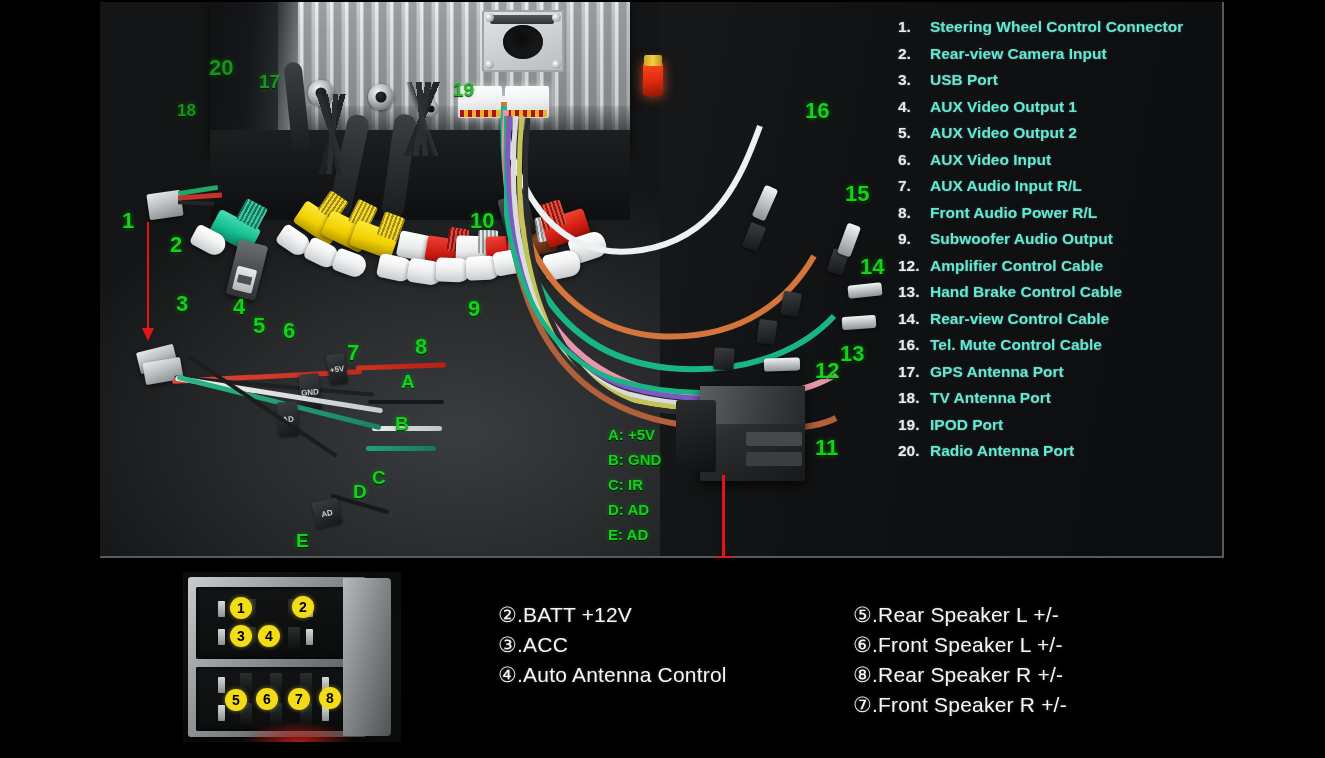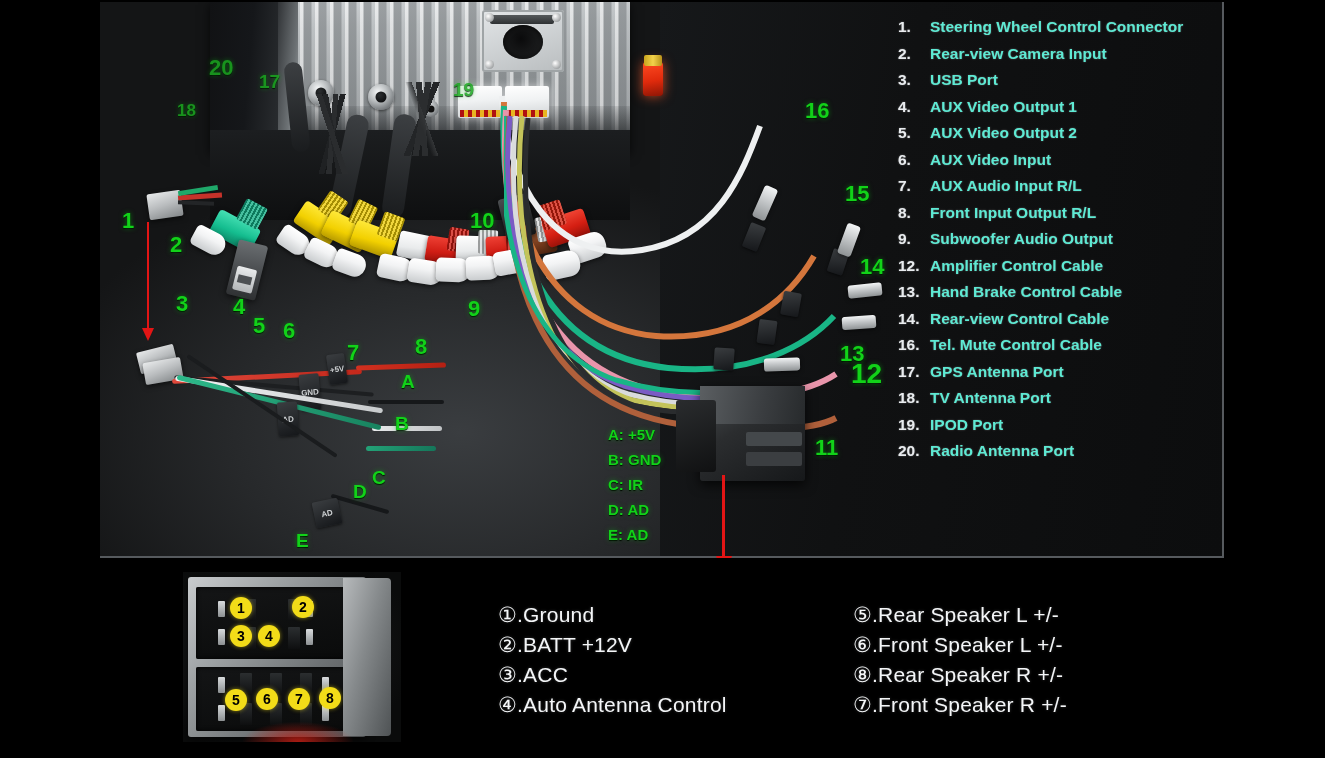--- a/index.html
+++ b/index.html
@@ -488,21 +488,21 @@
     <span class="cal" style="left:70px;  top:232px; font-size:22px;">2</span>
     <span class="cal" style="left:76px;  top:291px; font-size:22px;">3</span>
     <span class="cal" style="left:133px; top:294px; font-size:22px;">4</span>
     <span class="cal" style="left:153px; top:313px; font-size:22px;">5</span>
     <span class="cal" style="left:183px; top:318px; font-size:22px;">6</span>
     <span class="cal" style="left:247px; top:340px; font-size:22px;">7</span>
     <span class="cal" style="left:315px; top:334px; font-size:22px;">8</span>
     <span class="cal" style="left:368px; top:296px; font-size:22px;">9</span>
     <span class="cal" style="left:370px; top:208px; font-size:22px;">10</span>
     <span class="cal" style="left:715px; top:435px; font-size:22px;">11</span>
-    <span class="cal" style="left:715px; top:358px; font-size:28px;margin-left:36px;">12</span>
+    <span class="cal" style="left:715px; top:358px; font-size:22px;">12</span>
     <span class="cal" style="left:740px; top:313px; font-size:22px;margin-top:28px;">13</span>
     <span class="cal" style="left:760px; top:254px; font-size:22px;">14</span>
     <span class="cal" style="left:745px; top:181px; font-size:22px;">15</span>
     <span class="cal" style="left:705px; top:98px;  font-size:22px;">16</span>
     <span class="cal cal-dim" style="left:159px; top:70px;  font-size:19px;">17</span>
     <span class="cal cal-dim" style="left:77px;  top:100px; font-size:17px;">18</span>
     <span class="cal cal-dim" style="left:353px; top:78px;  font-size:19px;">19</span>
     <span class="cal cal-dim" style="left:109px; top:55px;  font-size:22px;">20</span>
 
     <span class="cal" style="left:301px; top:370px; font-size:19px;">A</span>
@@ -552,21 +552,21 @@
     <div class="spec-row">
       <span class="spec-num">6.</span>
       <span class="spec-label">AUX Video Input</span>
     </div>
     <div class="spec-row">
       <span class="spec-num">7.</span>
       <span class="spec-label">AUX Audio Input R/L</span>
     </div>
     <div class="spec-row">
       <span class="spec-num">8.</span>
-      <span class="spec-label">Front Input Output R/L</span>
+      <span class="spec-label">Front Audio Power R/L</span>
     </div>
     <div class="spec-row">
       <span class="spec-num">9.</span>
       <span class="spec-label">Subwoofer Audio Output</span>
     </div>
     <div class="spec-row">
       <span class="spec-num">12.</span>
       <span class="spec-label">Amplifier Control Cable</span>
     </div>
     <div class="spec-row">
@@ -636,21 +636,20 @@
         <div class="pin-circle" style="left:68px;  top:111px;">6</div>
         <div class="pin-circle" style="left:100px; top:111px;">7</div>
         <div class="pin-circle" style="left:131px; top:110px;">8</div>
       </div>
 
       <div class="iso-shell-right"></div>
       <div class="iso-red-glow"></div>
     </div>
 
     <div class="pin-legend col1">
-      <div class="pl-row">①.Ground</div>
       <div class="pl-row">②.BATT +12V</div>
       <div class="pl-row">③.ACC</div>
       <div class="pl-row">④.Auto Antenna Control</div>
     </div>
 
     <div class="pin-legend col2">
       <div class="pl-row">⑤.Rear Speaker L +/-</div>
       <div class="pl-row">⑥.Front Speaker L +/-</div>
       <div class="pl-row">⑧.Rear Speaker R +/-</div>
       <div class="pl-row">⑦.Front Speaker R +/-</div>

